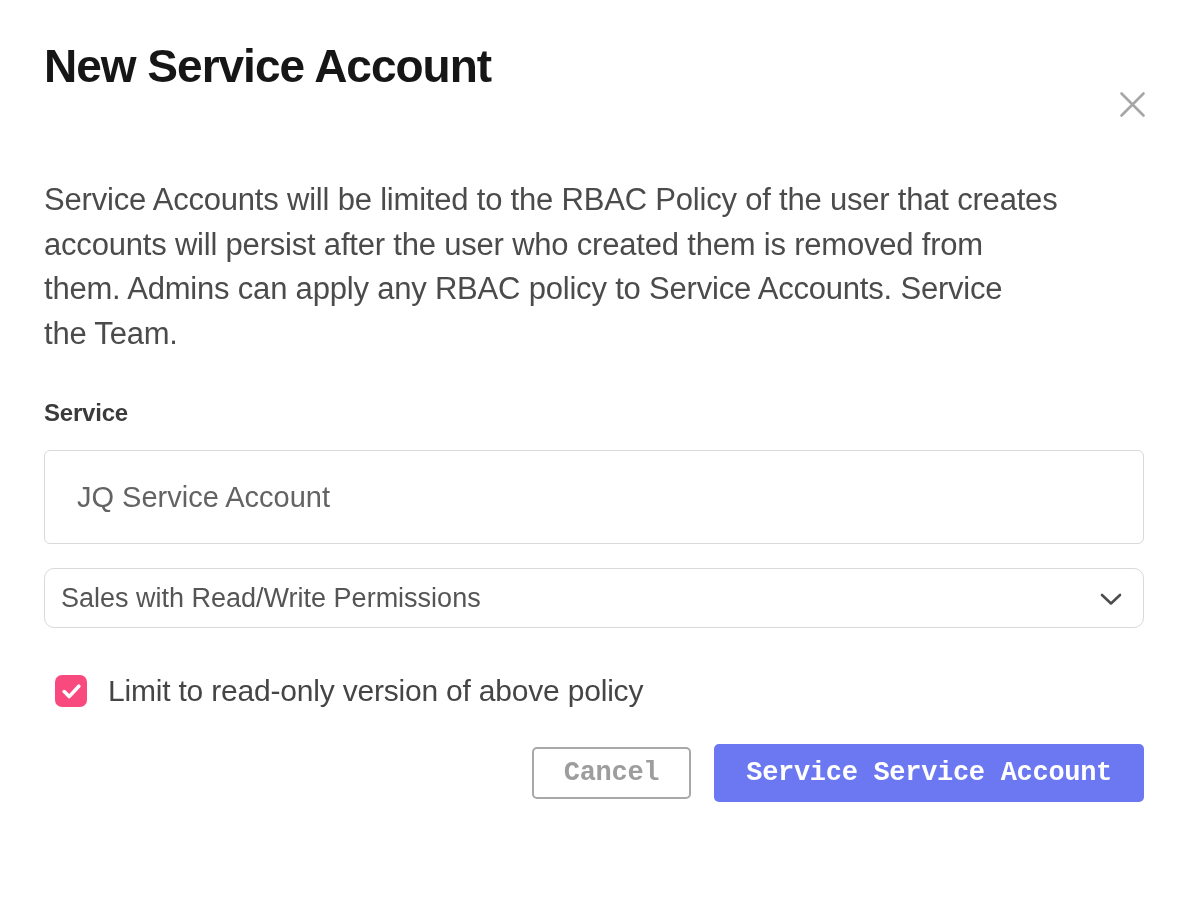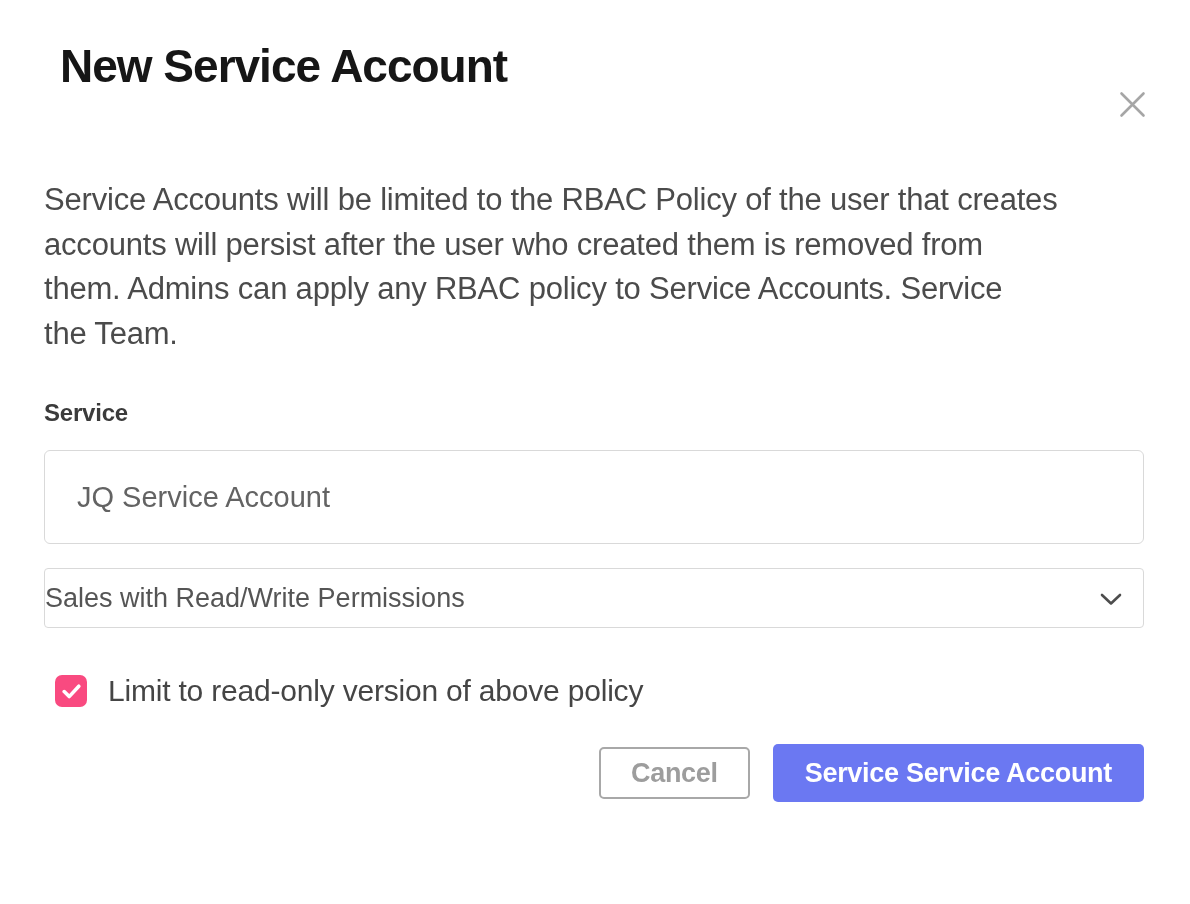--- a/index.html
+++ b/index.html
@@ -11,21 +11,20 @@
   }
   .modal { position: relative; padding: 0 44px; width: 1190px; height: 904px; }
 
   .dialog-title {
     margin-top: 40px;
     font-size: 46px;
     line-height: 52px;
     font-weight: 800;
     letter-spacing: -1px;
     color: #161616;
-    margin-left: 16px;
   }
   .close-btn {
     position: absolute;
     top: 44px; right: 38px;
     width: 40px; height: 40px;
     background: transparent;
     border: none;
     cursor: pointer;
     display: flex; align-items: center; justify-content: center;
   }
@@ -67,22 +66,22 @@
 
   .select-wrap { position: relative; margin-top: 24px; width: 1100px; }
   .rbac-select {
     appearance: none;
     -webkit-appearance: none;
     -moz-appearance: none;
     display: block;
     width: 1100px;
     height: 60px;
     border: 1px solid #d9d9d9;
-    border-radius: 4px;
-    padding: 0 50px 0 0;
+    border-radius: 10px;
+    padding: 0 50px 0 16px;
     font-family: inherit;
     font-size: 27px;
     color: #555555;
     background: #ffffff;
     outline: none;
     cursor: pointer;
   }
   .chevron {
     position: absolute;
     right: 22px; top: 25px;
@@ -112,21 +111,21 @@
 
   .actions {
     margin-top: 36px;
     width: 1100px;
     display: flex;
     justify-content: flex-end;
     align-items: center;
     gap: 23px;
   }
   .btn {
-    font-family: Liberation Sans, sans-serif;
+    font-family: Liberation Mono, monospace;
     font-size: 27px;
     font-weight: 700;
     letter-spacing: -0.3px;
     border-radius: 5px;
     cursor: pointer;
   }
   .btn-cancel {
     height: 52px;
     padding: 0 30px;
     background: #ffffff;

